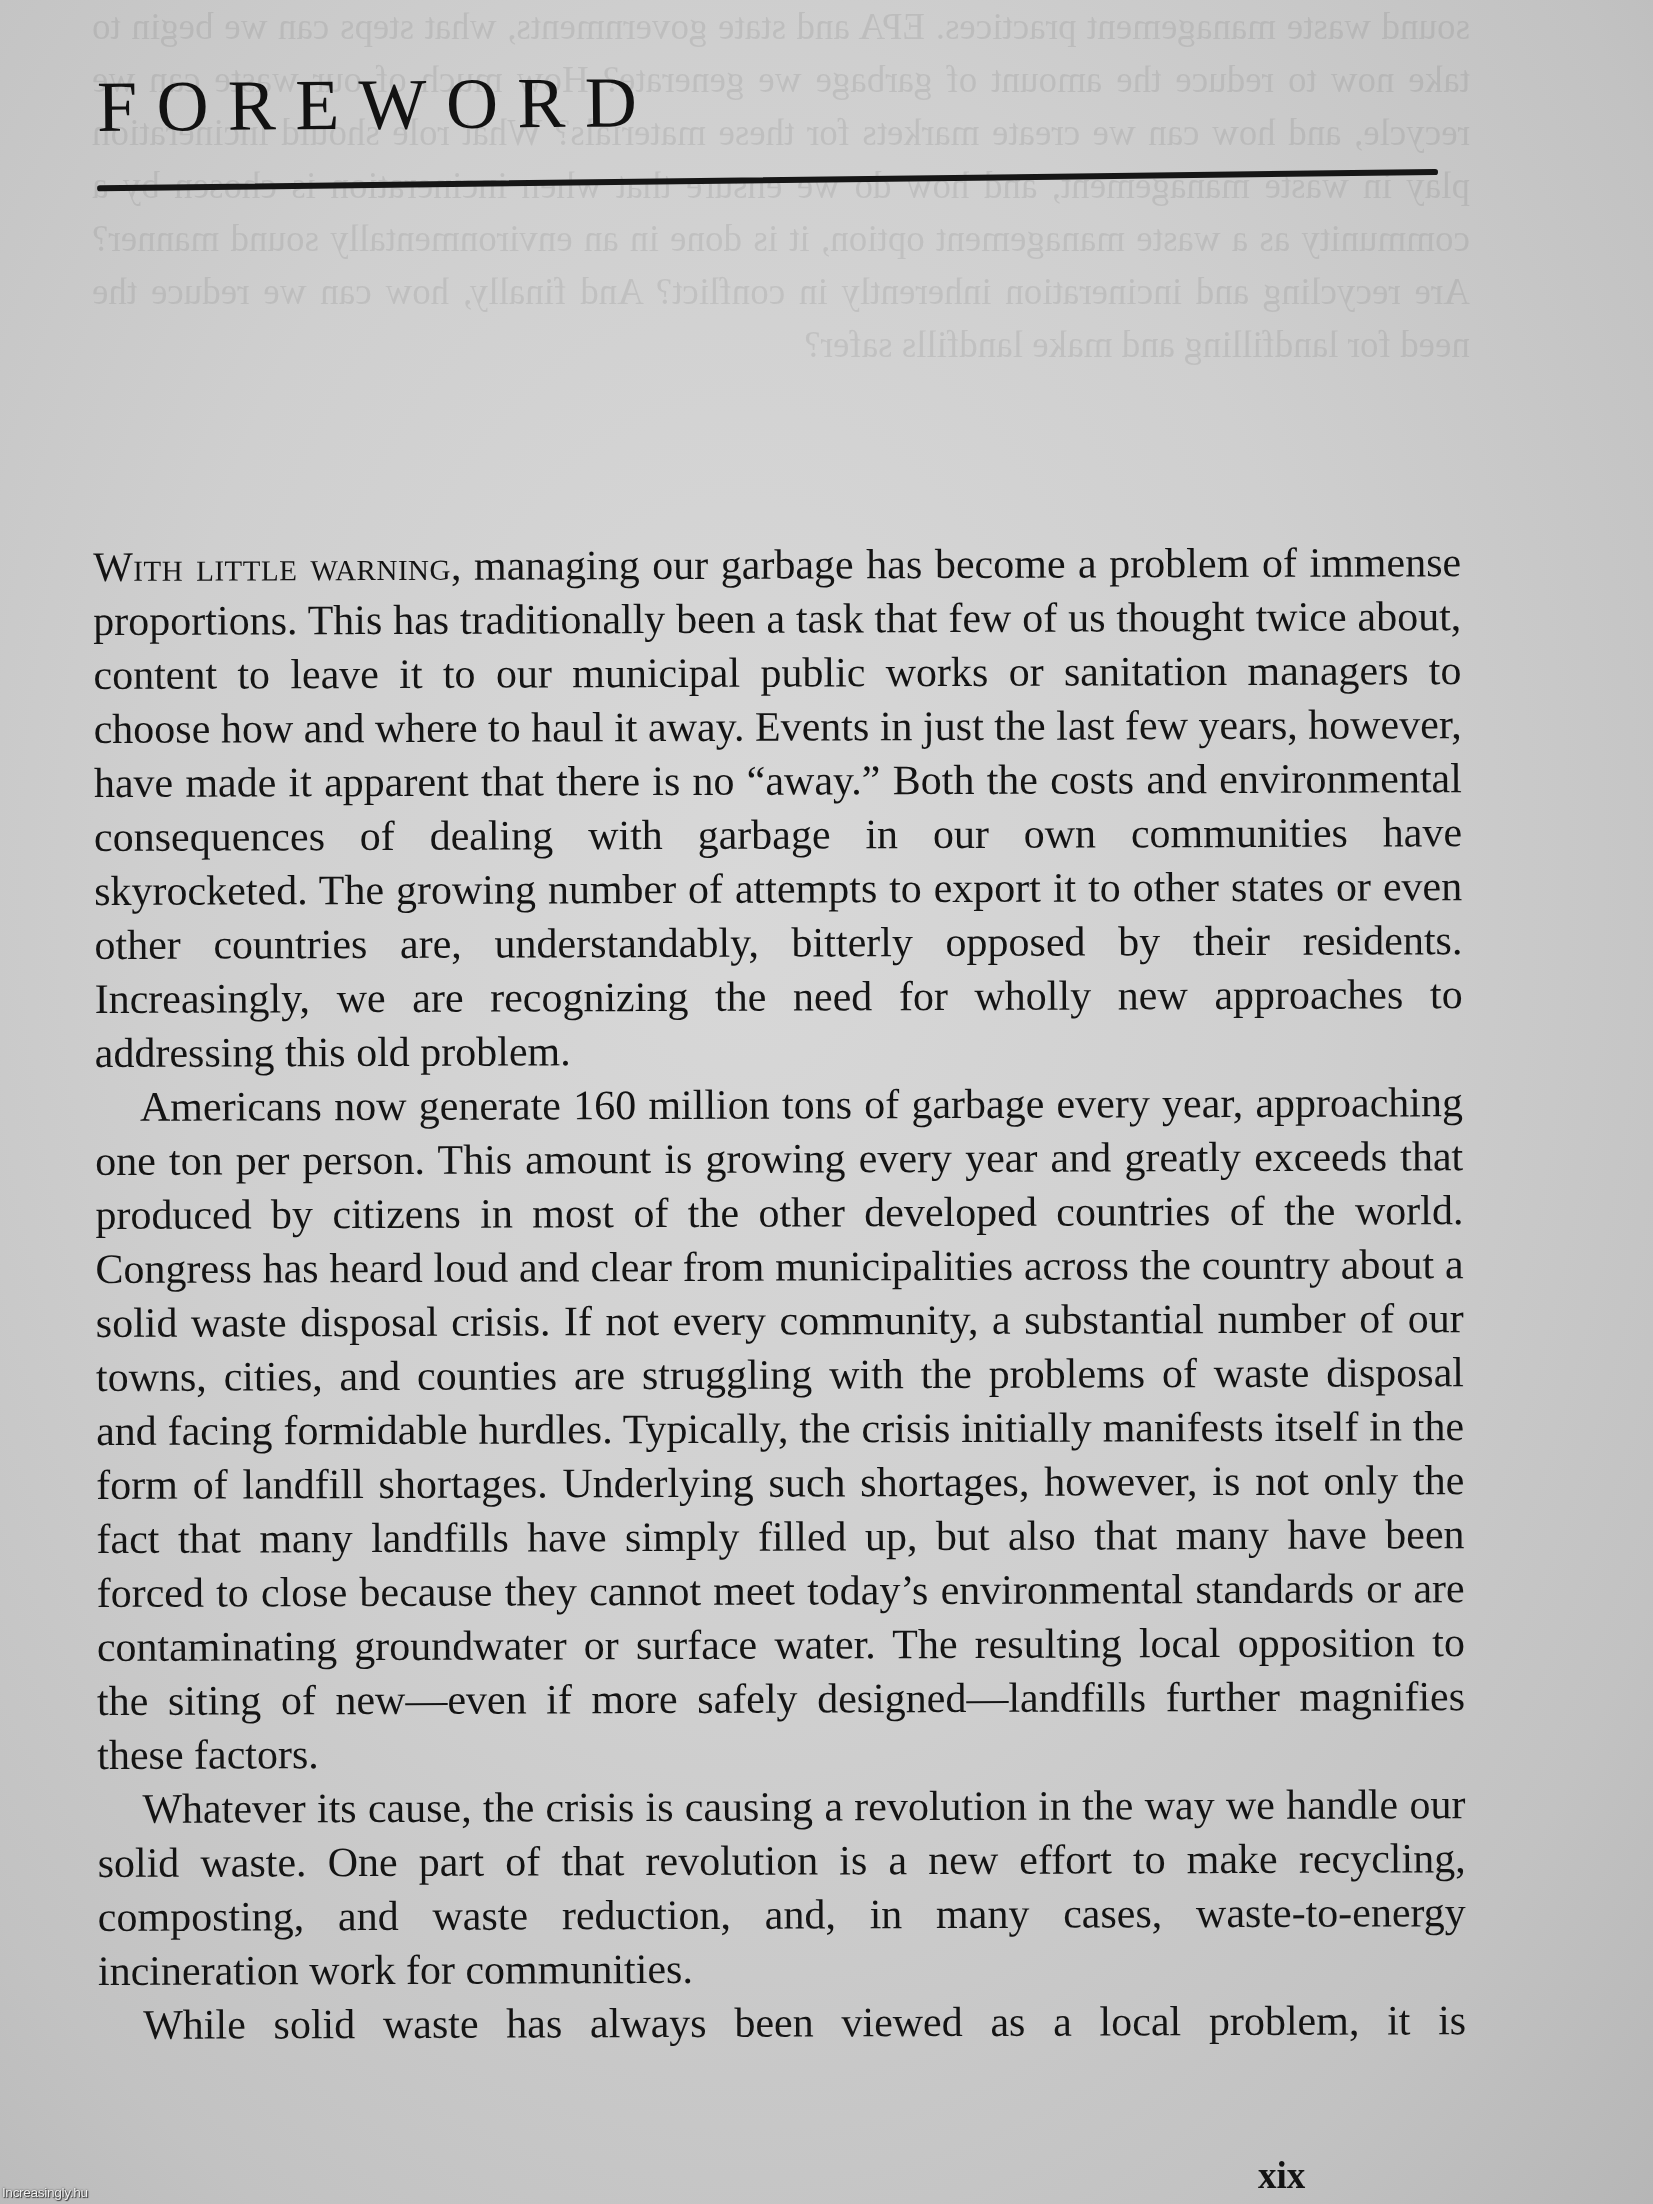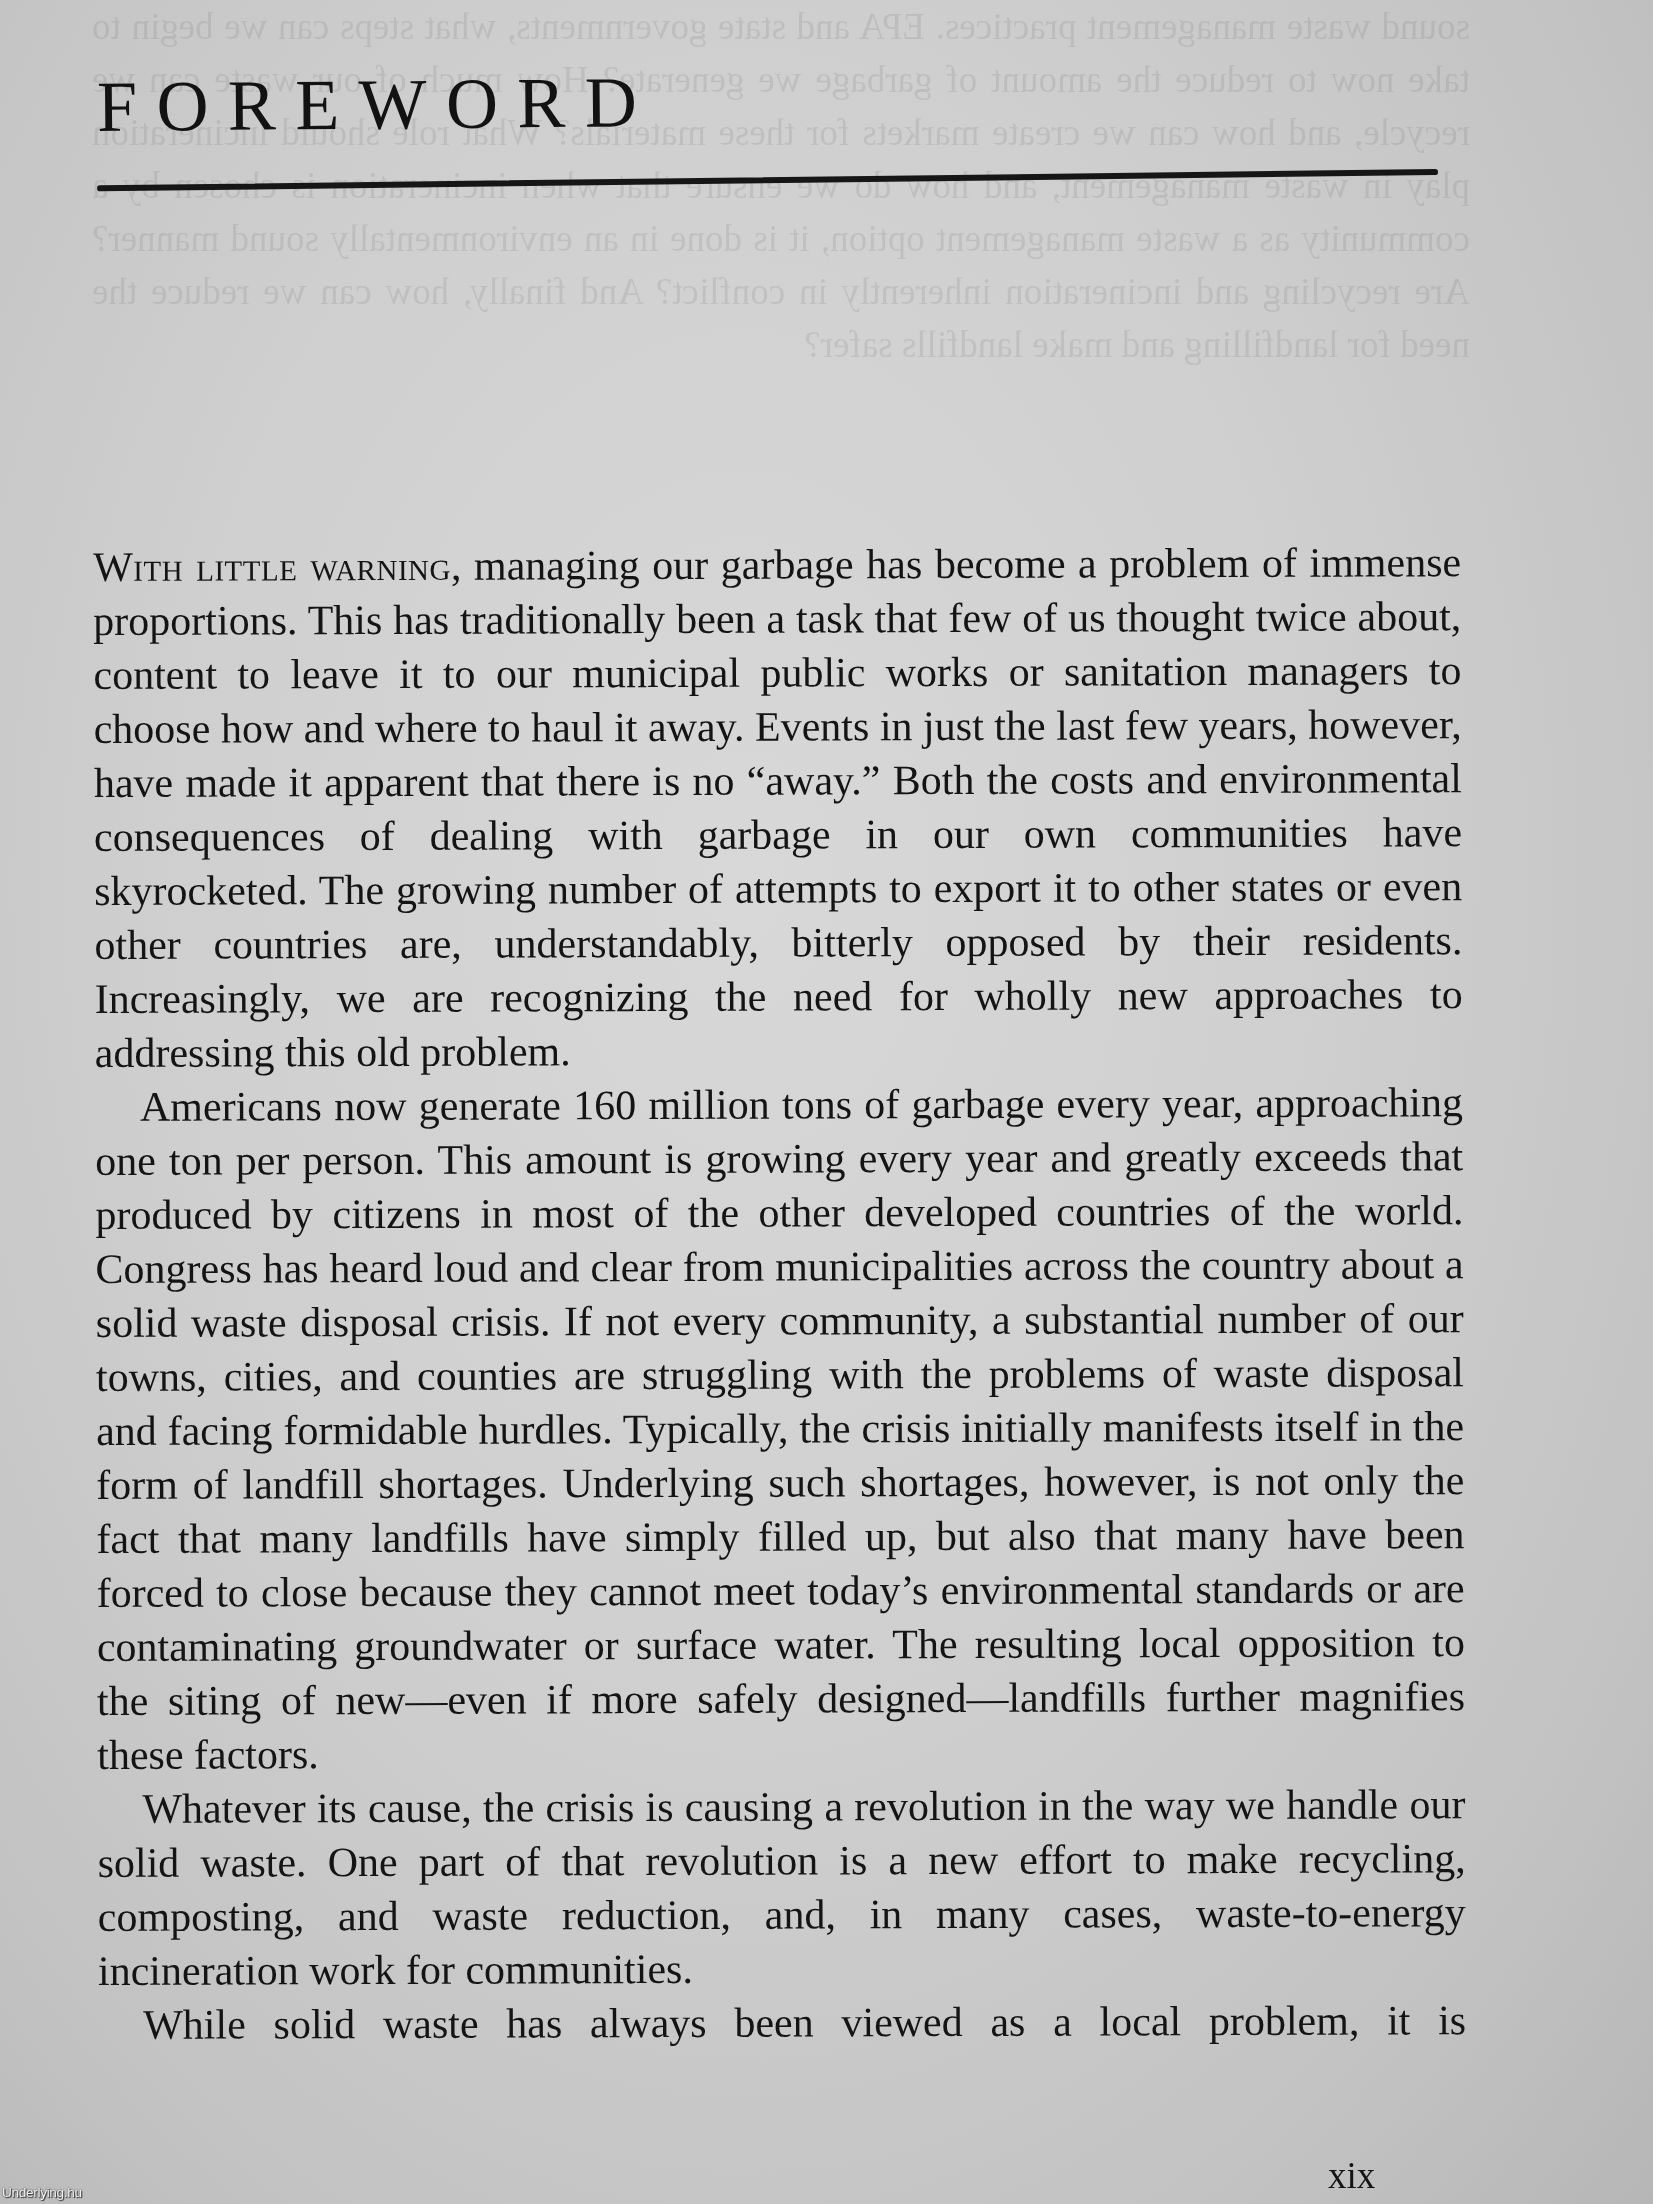--- a/index.html
+++ b/index.html
@@ -80,24 +80,25 @@
   }
   .body-text p.last-line-just {
     text-align-last: justify;
   }
   .smallcaps {
     font-variant: small-caps;
     letter-spacing: 0.5px;
   }
   .folio {
     position: absolute;
-    left: 1328px;
+    left: 1258px;
     top: 2154px;
     font-size: 37px;
     color: #141414;
+    font-weight: bold;
   }
   .watermark {
     position: absolute;
     left: 1.9px;
     top: 2185px;
     font-family: "Liberation Sans", sans-serif;
     font-size: 13.6px;
     color: #f2f2f2;
     text-shadow: 0 0 1.9px #333, 1px 1px 1px #333;
     letter-spacing: -0.3px;
@@ -114,15 +115,15 @@
   <div class="rule"></div>
 
   <div class="body-text">
     <p><span class="smallcaps">With little warning</span><span>, managing our garbage has become a problem of immense proportions. This has traditionally been a task that few of us thought twice about, content to leave it to our municipal public works or sanitation managers to choose how and where to haul it away. Events in just the last few years, however, have made it apparent that there is no “away.” Both the costs and environmental consequences of dealing with garbage in our own communities have skyrocketed. The growing number of attempts to export it to other states or even other countries are, understandably, bitterly opposed by their residents. Increasingly, we are recognizing the need for wholly new approaches to addressing this old problem.</span></p>
     <p class="indent">Americans now generate 160 million tons of garbage every year, ap­proaching one ton per person. This amount is growing every year and greatly exceeds that produced by citizens in most of the other developed countries of the world. Congress has heard loud and clear from munici­palities across the country about a solid waste disposal crisis. If not every community, a substantial number of our towns, cities, and counties are struggling with the problems of waste disposal and facing formidable hurdles. Typically, the crisis initially manifests itself in the form of landfill shortages. Underlying such shortages, however, is not only the fact that many landfills have simply filled up, but also that many have been forced to close because they cannot meet today’s environmental standards or are contaminating groundwater or surface water. The resulting local opposition to the siting of new—even if more safely designed—landfills further magnifies these factors.</p>
     <p class="indent">Whatever its cause, the crisis is causing a revolution in the way we handle our solid waste. One part of that revolution is a new effort to make recy­cling, composting, and waste reduction, and, in many cases, waste-to-energy incineration work for communities.</p>
     <p class="indent last-line-just">While solid waste has always been viewed as a local problem, it is</p>
   </div>
 
   <div class="folio">xix</div>
-  <div class="watermark">Underlying.hu</div>
+  <div class="watermark">Increasingly.hu</div>
 </div>
 
 
 </body></html>

